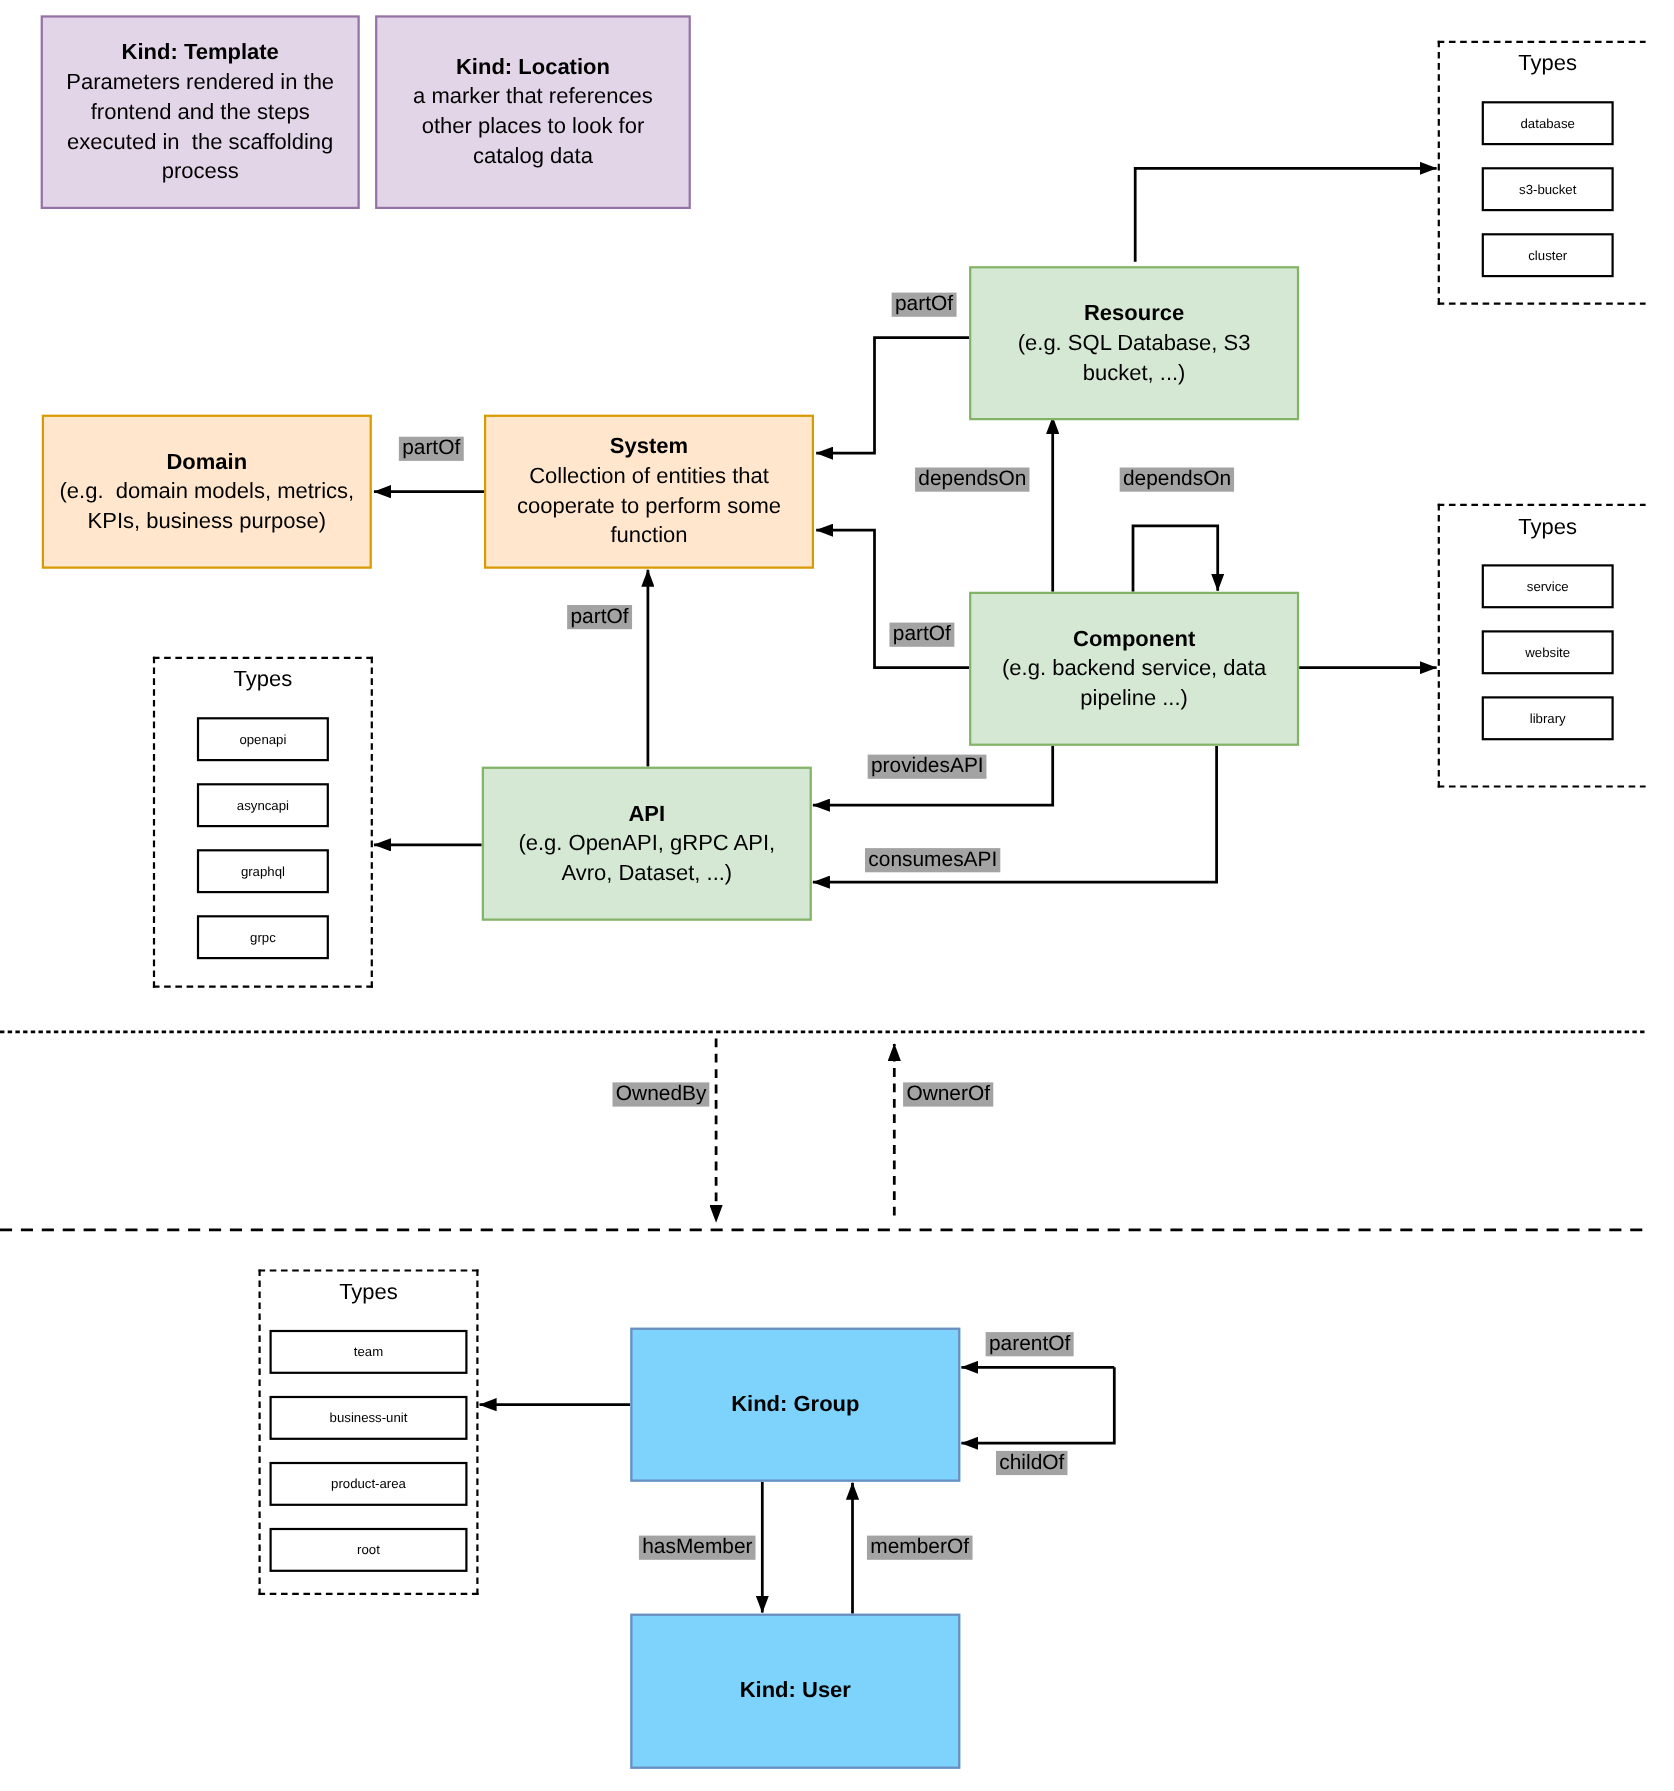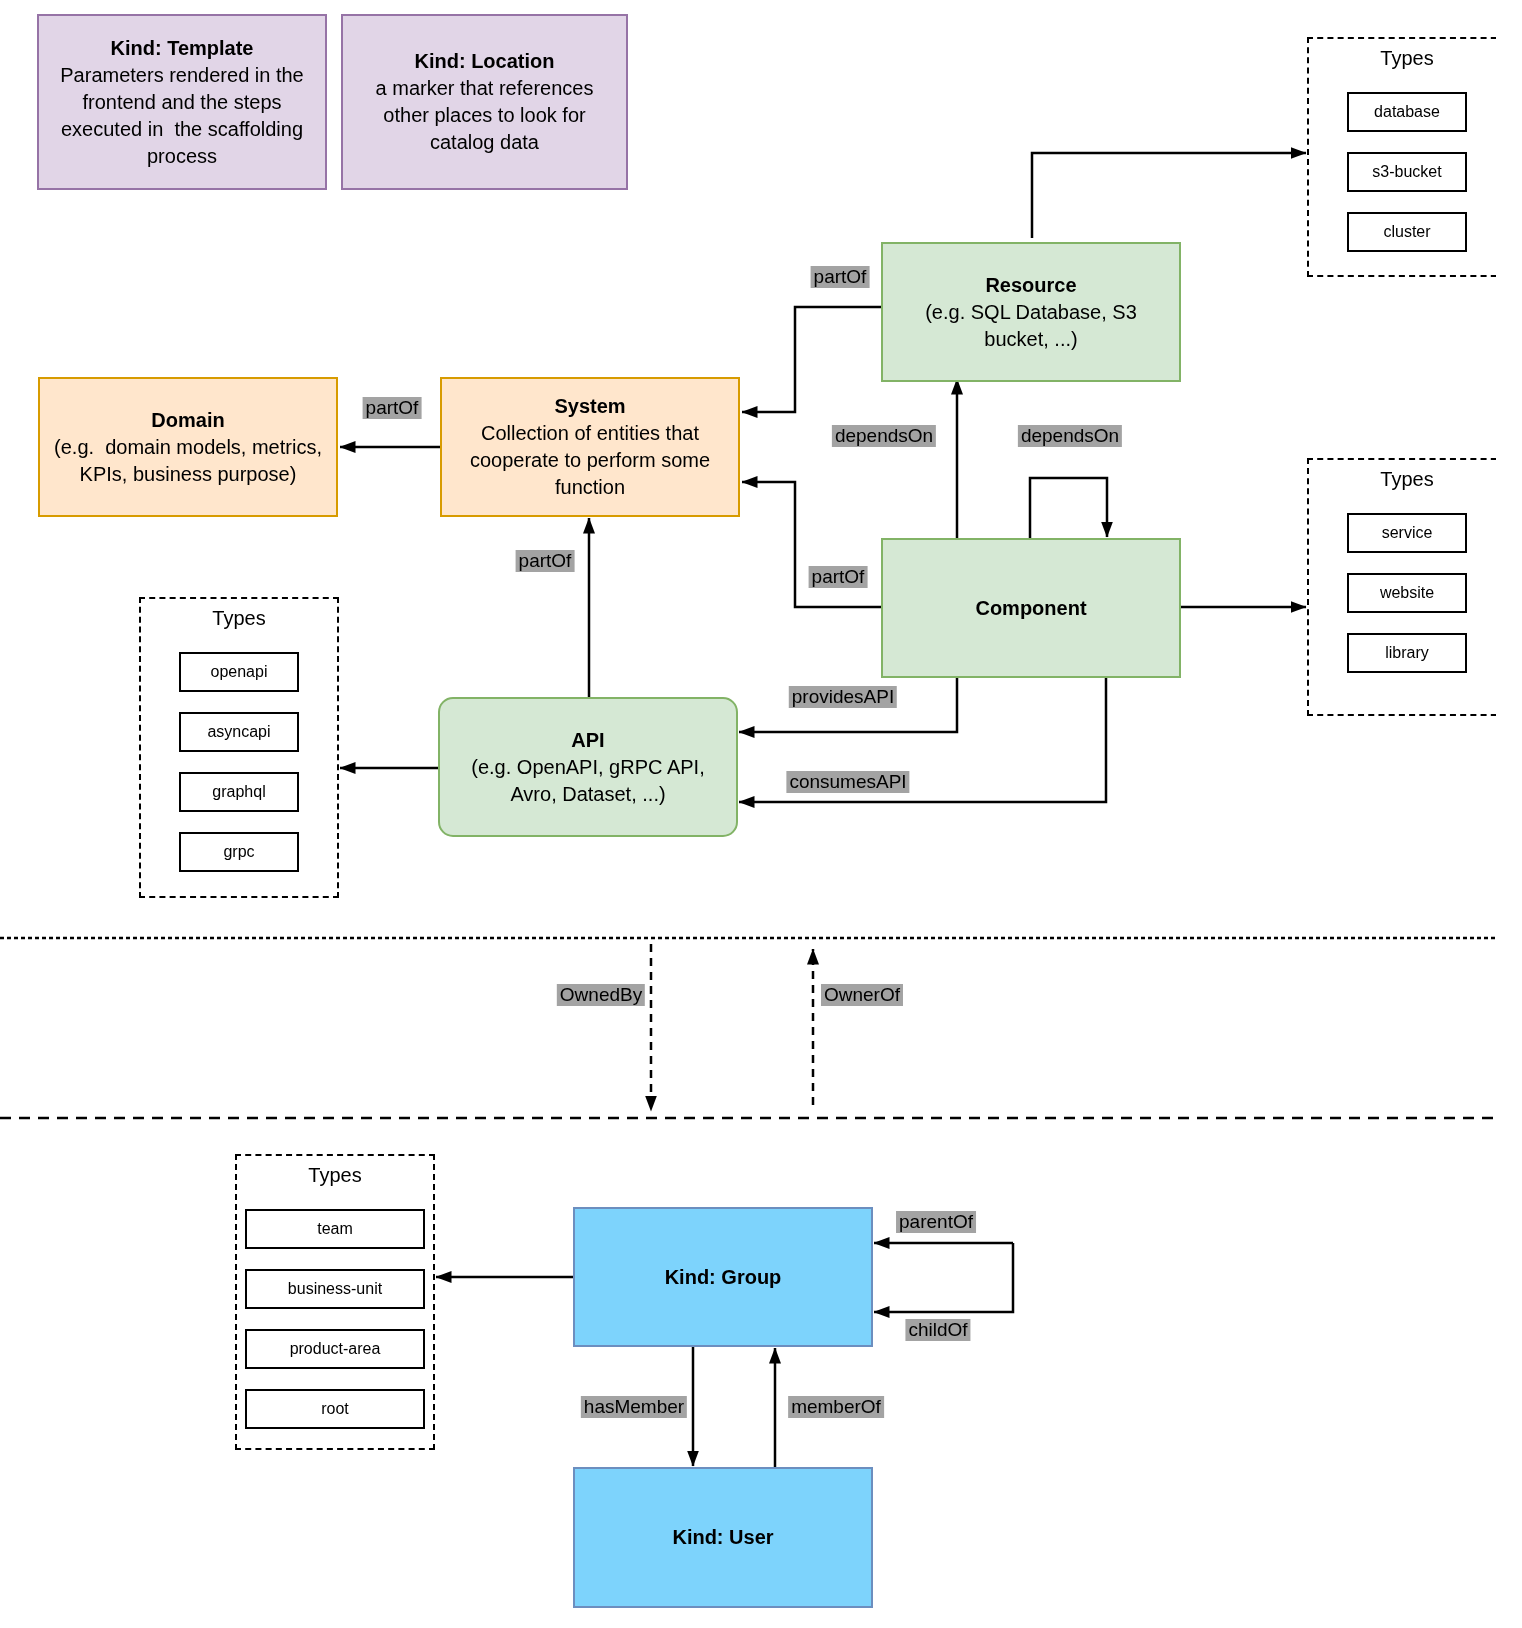--- a/index.html
+++ b/index.html
@@ -12,21 +12,21 @@
   .green{background:#d5e8d4;border-color:#82b366;}
   .orange{background:#ffe6cc;border-color:#d79b00;}
   .purple{background:#e1d5e7;border-color:#9673a6;}
   .blue{background:#7dd3fc;border-color:#6c8ebf;}
   .ttl{font-weight:bold;}
   .bdy{white-space:pre-wrap;}
   .panel{position:absolute;box-sizing:border-box;border:2px dashed #000;display:flex;
          flex-direction:column;align-items:center;padding-top:8px;font-size:20px;background:#fff;}
   .ptitle{margin-bottom:2px;}
   .titem{box-sizing:border-box;border:2px solid #000;width:120px;height:40px;display:flex;
-         align-items:center;justify-content:center;margin-top:20px;font-size:16px;background:#fff;}
+         align-items:center;justify-content:center;margin-top:20px;font-size:12px;background:#fff;}
   .panel.wide .titem{width:180px;}
   .elabel{position:absolute;transform:translate(-50%,-50%);font-size:19px;background:#a3a3a3;
           padding:0 3px;white-space:nowrap;}
 </style>
 </head>
 <body>
 
 <div class="canvas">
 
   <svg class="edges" viewBox="0 0 1522 1628">
@@ -75,22 +75,23 @@
   <div class="node orange" style="left:38px;top:377px;width:300px;height:140px;">
     <div class="ttl">Domain</div>
     <div class="bdy">(e.g.  domain models, metrics, KPIs, business purpose)</div>
   </div>
   <div class="node orange" style="left:440px;top:377px;width:300px;height:140px;">
     <div class="ttl">System</div>
     <div class="bdy">Collection of entities that cooperate to perform some function</div>
   </div>
   <div class="node green" style="left:881px;top:538px;width:300px;height:140px;">
     <div class="ttl">Component</div>
+    <div class="bdy">(e.g. backend service, data pipeline ...)</div>
   </div>
-  <div class="node green" style="left:438px;top:697px;width:300px;height:140px;border-radius:15px;">
+  <div class="node green" style="left:438px;top:697px;width:300px;height:140px;">
     <div class="ttl">API</div>
     <div class="bdy">(e.g. OpenAPI, gRPC API, Avro, Dataset, ...)</div>
   </div>
 
   <div class="node blue" style="left:573px;top:1207px;width:300px;height:140px;">
     <div class="ttl">Kind: Group</div>
   </div>
   <div class="node blue" style="left:573px;top:1467px;width:300px;height:141px;">
     <div class="ttl">Kind: User</div>
   </div>

